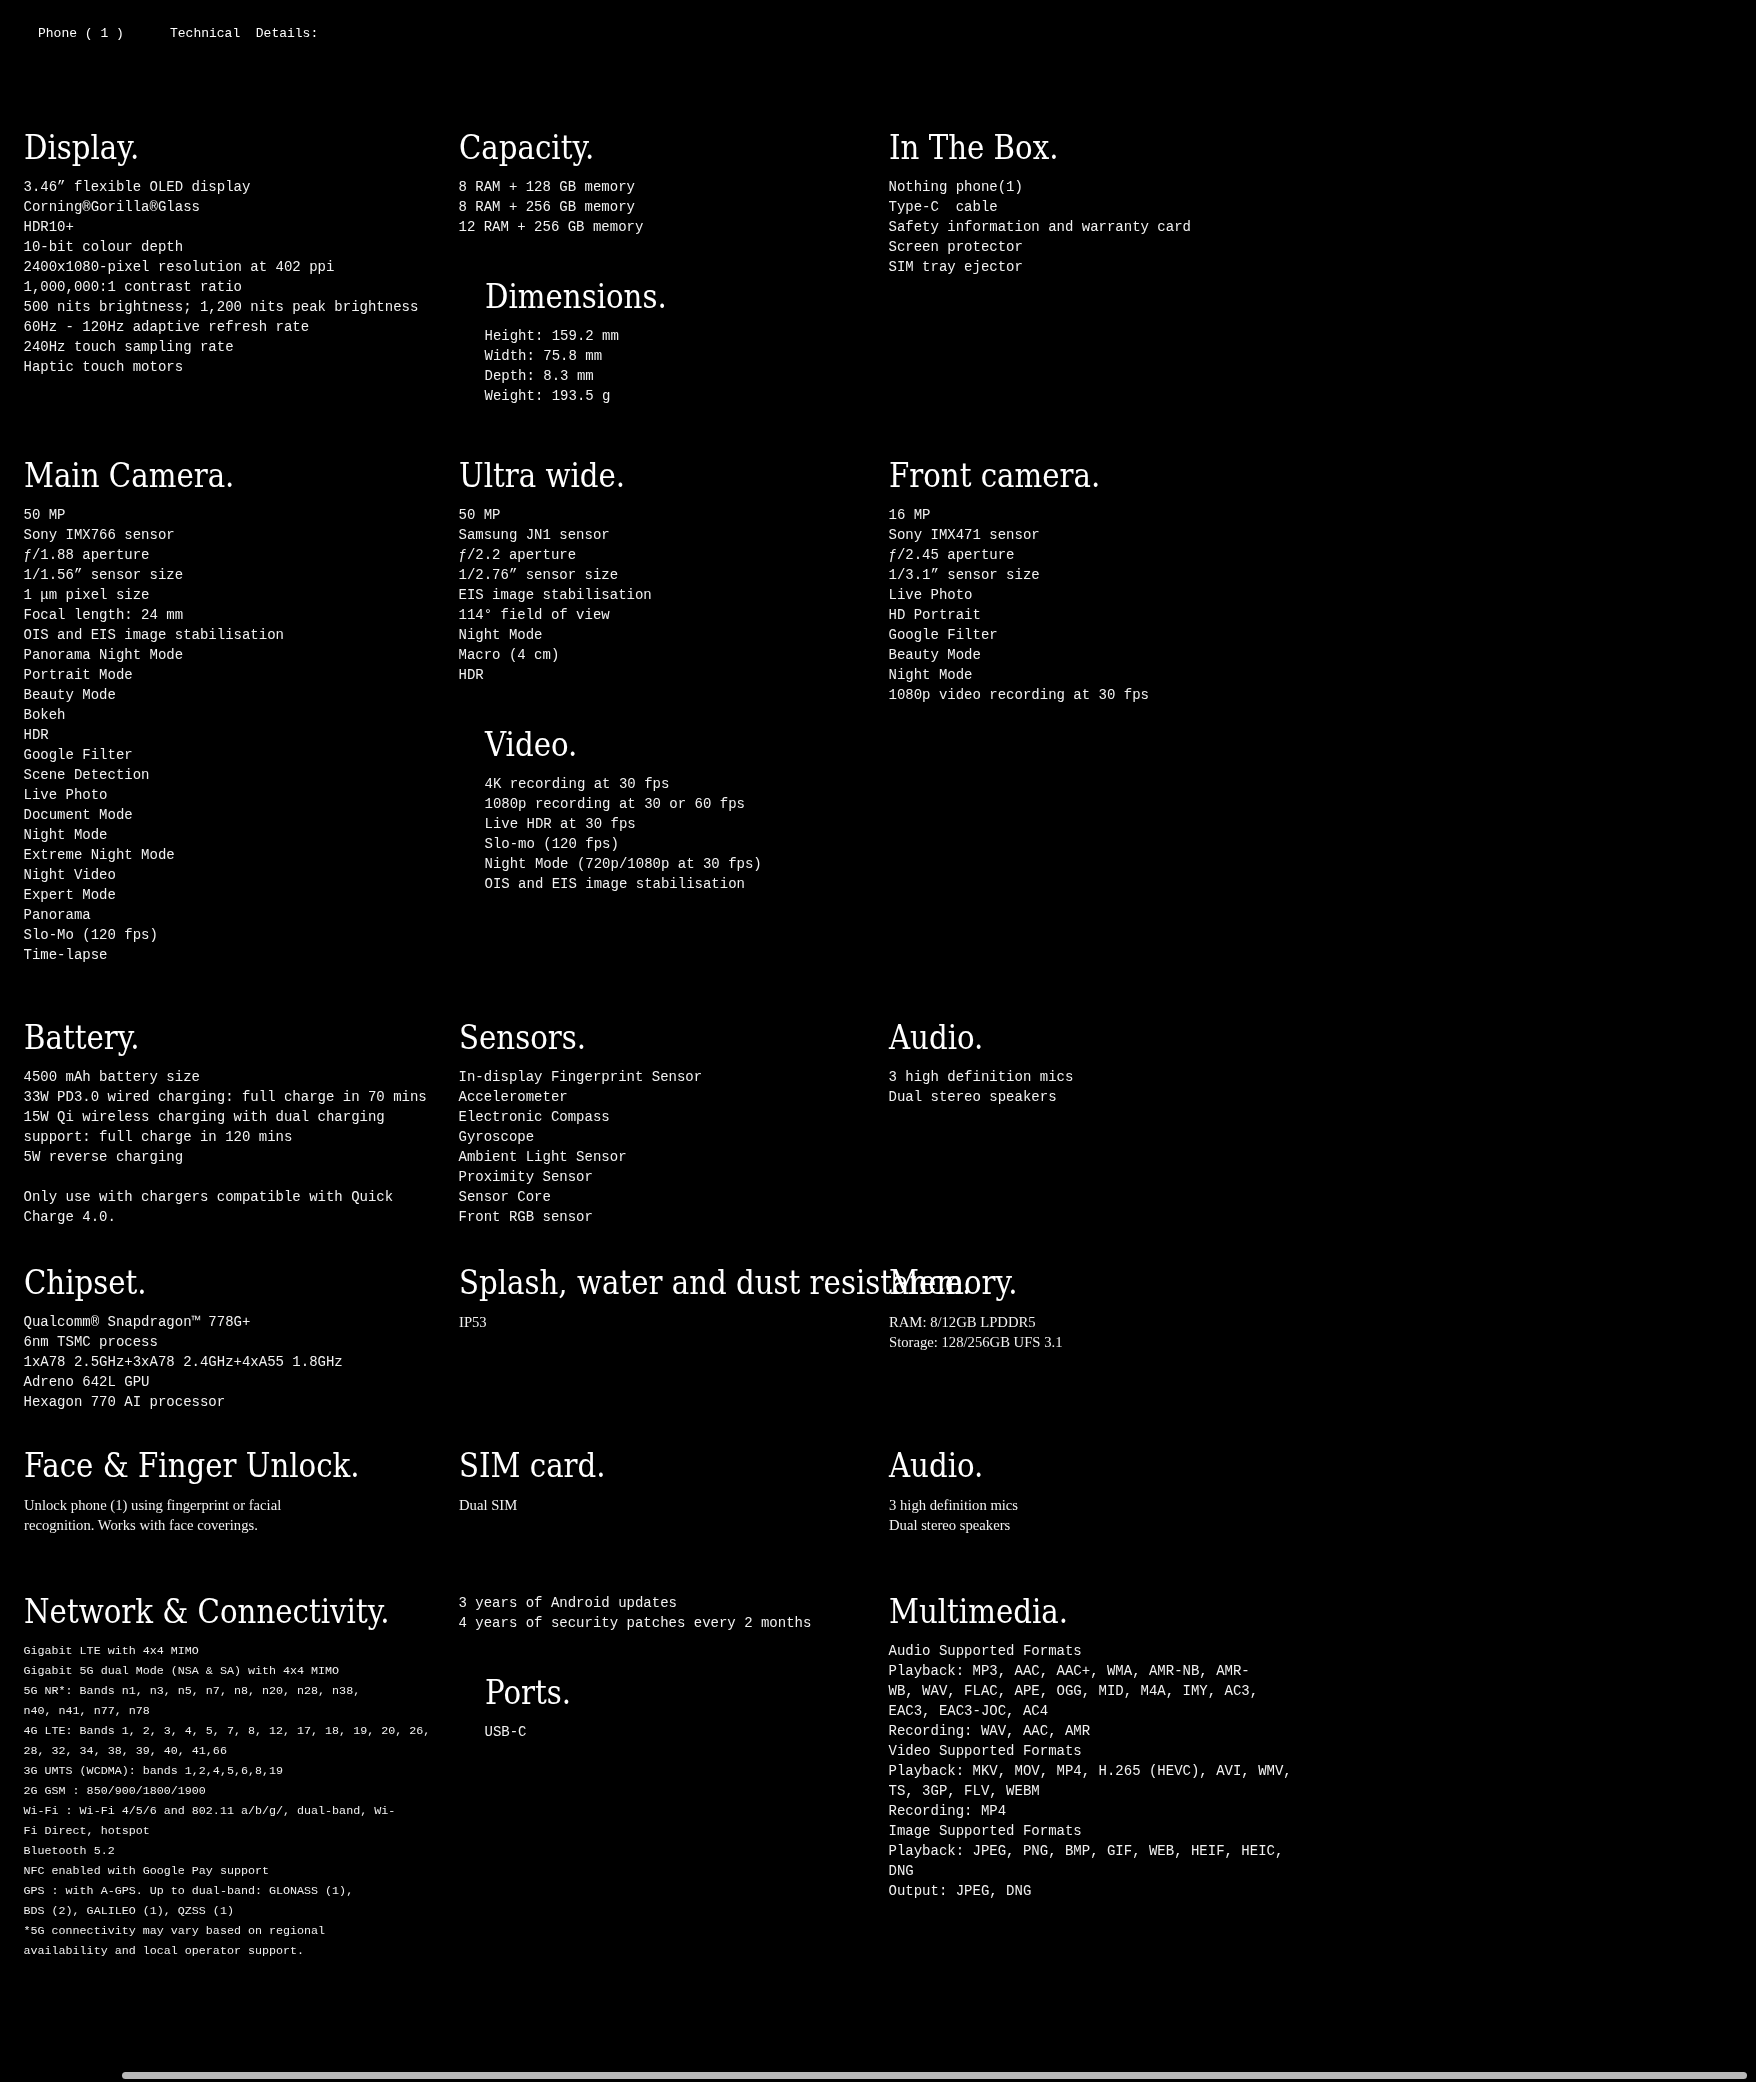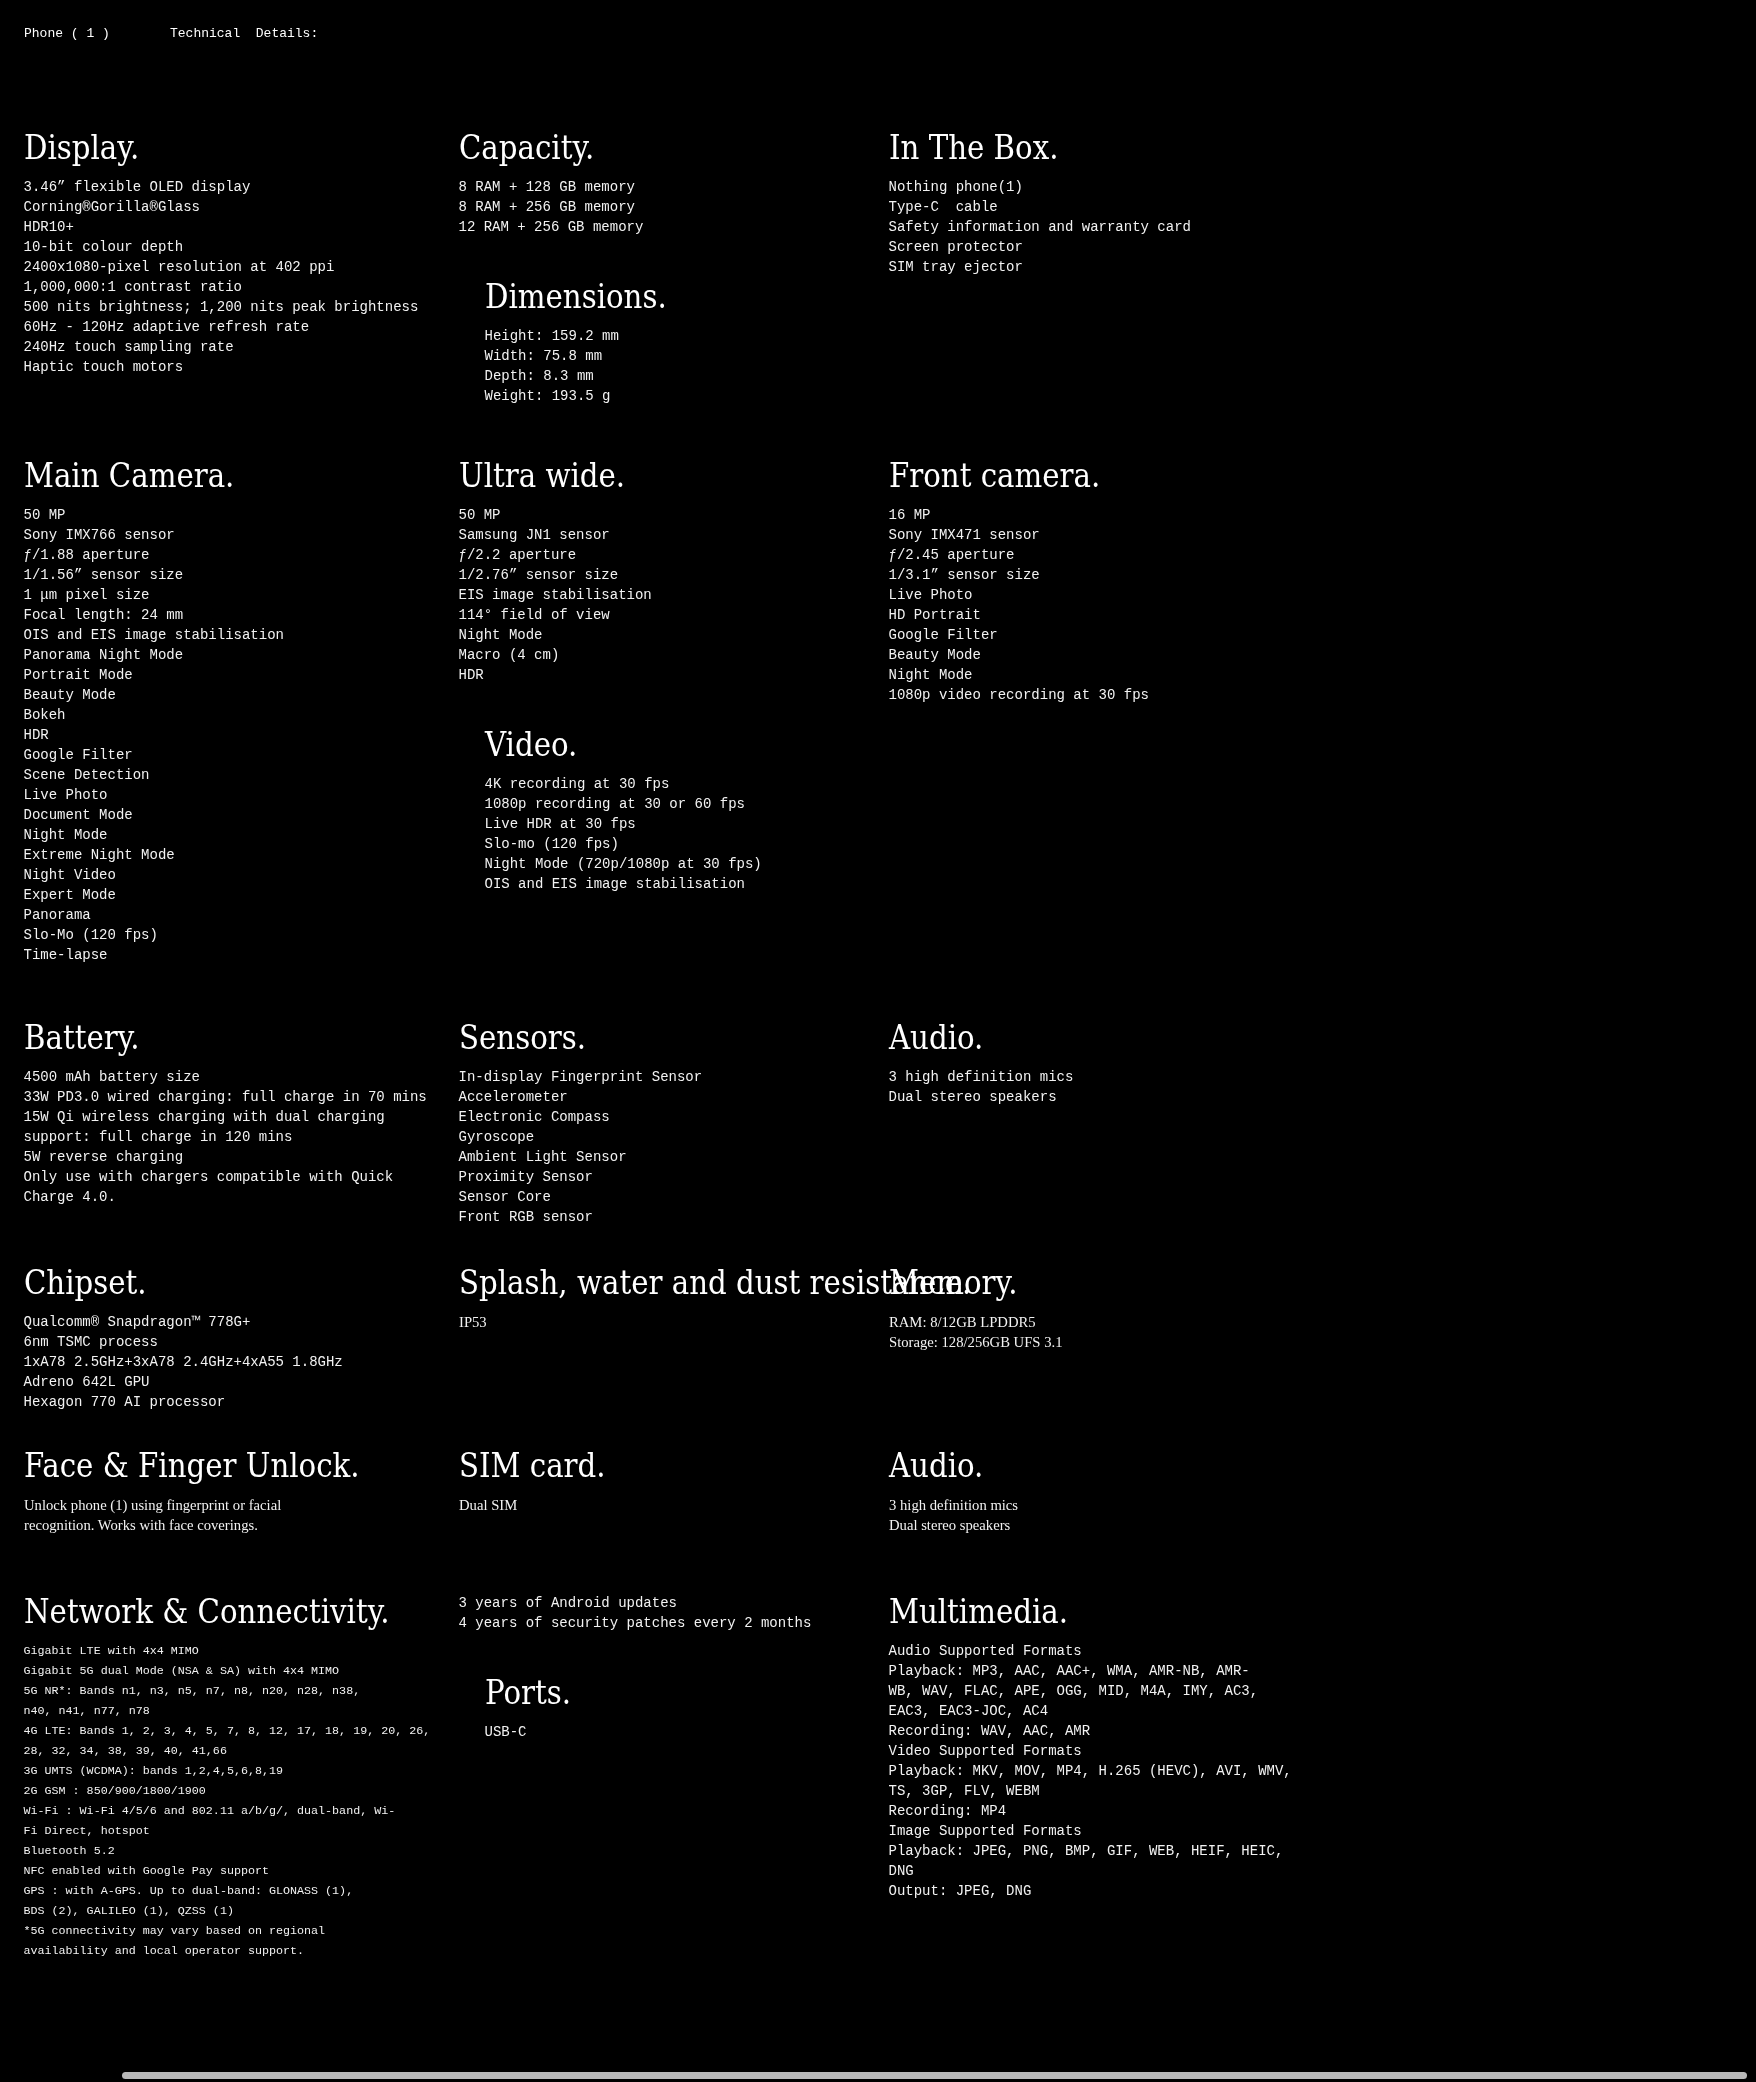--- a/index.html
+++ b/index.html
@@ -1,40 +1,40 @@
 <!DOCTYPE html>
 <html style="font-size:14px"><head>
 <meta charset="utf-8">
 <style>
   html,body{margin:0;padding:0;background:#000;}
   #page{position:relative;width:1756px;height:2082px;background:#000;overflow:hidden;
         font-family:"Liberation Mono","DejaVu Sans Mono",monospace;color:#f2f2f2;}
   
   .hdr{position:absolute;top:26px;left:0;font-size:13px;color:#fff;}
   .hdr span{position:absolute;top:0;white-space:pre;}
-  .brand{left:24px;text-align:center;}
+  .brand{left:38px;text-align:center;}
   .pagetitle{left:170px;}
   
   .row{position:absolute;left:23.5px;right:0;height:0;}
   #row1{top:129px}#row2{top:457px}#row3{top:1019px}#row4{top:1264px}#row5{top:1447px}#row6{top:1593px}
   .c1,.c2,.c3{position:absolute;top:0;}
   .c1{left:0;width:421px}
   .c2{left:435px;width:421px}
   .c3{left:865px;width:869px}
   
   h2{font-family:"DejaVu Serif","Liberation Serif",serif;font-weight:normal;color:#fff;
      font-size:34px;line-height:36px;margin:0 0 12px 0;}
   h2 .t{display:inline-block;transform:scaleX(.86);transform-origin:0 50%;white-space:pre;}
   
   .line{font-size:14px;line-height:20px;white-space:pre;}
   .small .line{font-size:11.7px;}
   .serif .line{font-family:"Liberation Serif","DejaVu Serif",serif;font-size:15.6px;
                transform:scaleX(.94);transform-origin:0 50%;}
   .sub{margin-top:41px;margin-left:26px;}
-  .note{}
+  .note{margin-top:20px;}
   
   .scrollbar{position:absolute;bottom:2.6px;left:122px;width:1625px;height:7.8px;
              background:#b8b8b8;border-radius:4.3px;}
 </style>
 </head>
 <body>
 
 <div id="page">
 
   <div class="hdr">

